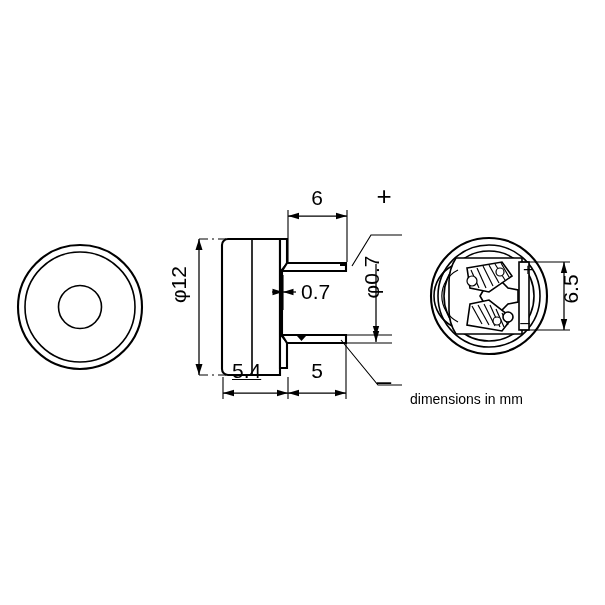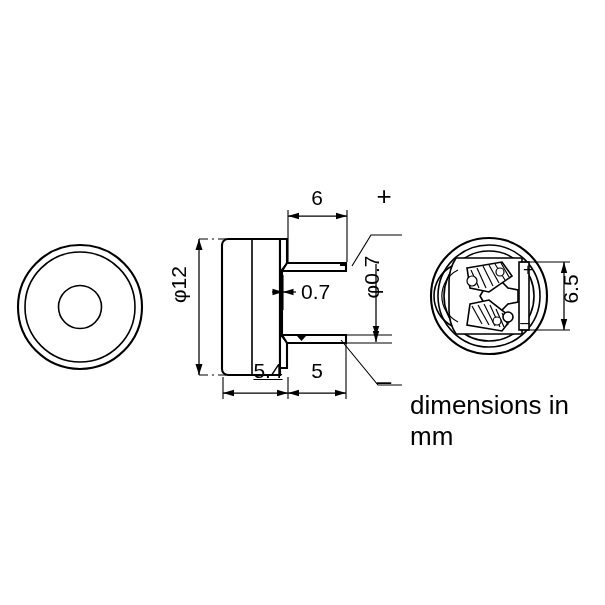--- a/index.html
+++ b/index.html
@@ -74,21 +74,21 @@
     font-size: 26px;
     fill: #000000;
   }
   .signtext-sm {
     font-family: "Liberation Sans", sans-serif;
     font-size: 17px;
     fill: #000000;
   }
   .notetext {
     font-family: "Liberation Sans", sans-serif;
-    font-size: 26px;
+    font-size: 14px;
     fill: #000000;
   }
 </style>
 </head>
 <body>
 
 <div id="drawing-root">
 
   <svg id="drawing-svg" viewBox="0 0 605 605" xmlns="http://www.w3.org/2000/svg">
 
@@ -241,21 +241,21 @@
 
   <div style="position:absolute; left:301px; top:280px; width:46px;">
     <span class="dimtext">0.7</span>
   </div>
 
   <div style="position:absolute; left:337px; top:265px; width:70px;
        transform: rotate(-90deg); transform-origin: 50% 50%; text-align:center;">
     <span class="dimtext" style="white-space:nowrap;">φ0.7</span>
   </div>
 
-  <div style="position:absolute; left:244px; top:359px; width:48px; text-align:center;text-decoration:underline;">
+  <div style="position:absolute; left:232px; top:359px; width:48px; text-decoration:underline;">
     <span class="dimtext">5.4</span>
   </div>
 
   <div style="position:absolute; left:303px; top:359px; width:28px; text-align:center;">
     <span class="dimtext">5</span>
   </div>
 
   <div style="position:absolute; left:549px; top:277px; width:44px;
        transform: rotate(-90deg); transform-origin: 50% 50%; text-align:center;">
     <span class="dimtext" style="white-space:nowrap;">6.5</span>

